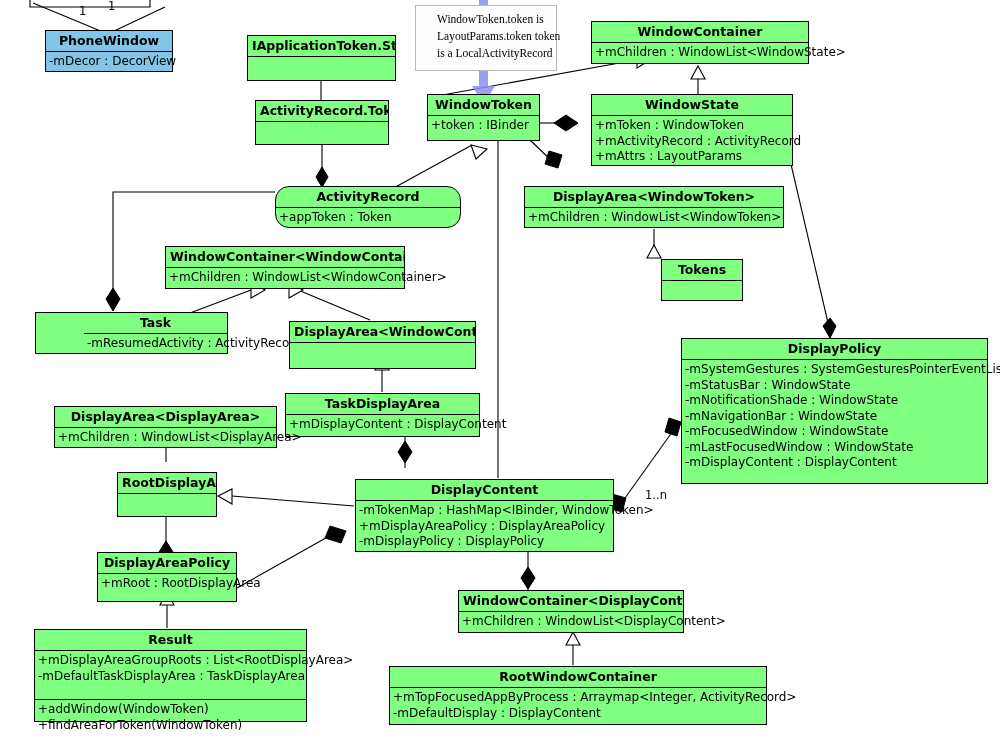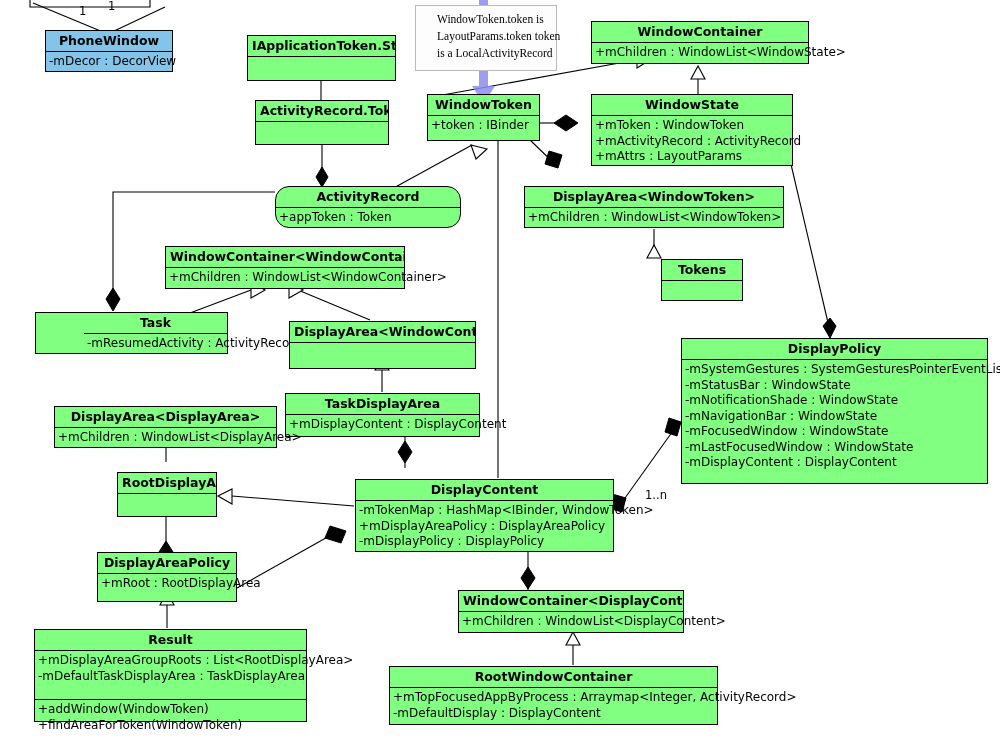--- a/index.html
+++ b/index.html
@@ -270,21 +270,21 @@
     </div>
   </div>
 
   <div class="cls" style="left:458px;top:590px;width:226px;height:43px;">
     <div class="hdr">WindowContainer&lt;DisplayContent&gt;</div>
     <div class="sect">
       <div>+mChildren : WindowList&lt;DisplayContent&gt;</div>
     </div>
   </div>
 
-  <div class="cls" style="left:389px;top:666px;width:329px;height:59px;">
+  <div class="cls" style="left:389px;top:666px;width:378px;height:59px;">
     <div class="hdr">RootWindowContainer</div>
     <div class="sect">
       <div>+mTopFocusedAppByProcess : Arraymap&lt;Integer, ActivityRecord&gt;</div>
       <div>-mDefaultDisplay : DisplayContent</div>
     </div>
   </div>
 
   <div class="edgelbl" style="left:108px;top:0px;">1</div>
   <div class="edgelbl" style="left:79px;top:5px;">1</div>
   <div class="edgelbl" style="left:645px;top:489px;">1..n</div>

